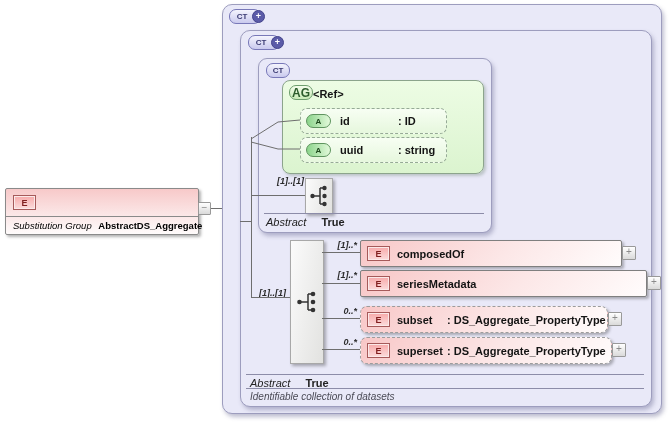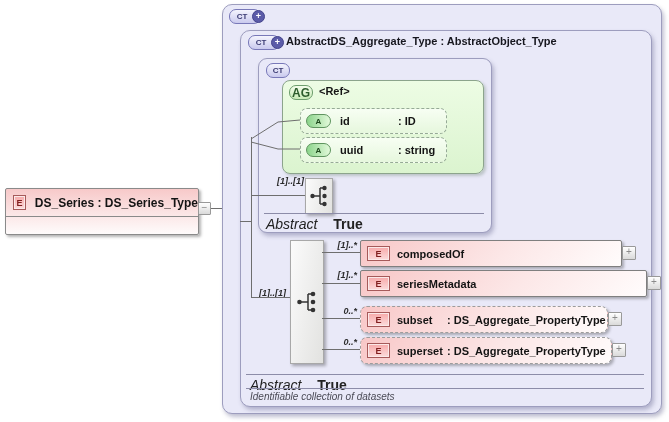--- a/index.html
+++ b/index.html
@@ -2,21 +2,21 @@
 <html><head>
 <meta charset="utf-8">
 <style>
   html,body{margin:0;padding:0;background:#fff;}
   body{font-family:"Liberation Sans",sans-serif;}
   #stage{position:relative;width:669px;height:422px;background:#fff;overflow:hidden;}
 
   
   .lav-box{position:absolute;background:#E9E9F8;border:1px solid #9D9DBE;border-radius:10px;
            box-shadow:2px 3px 4px rgba(110,110,150,.45);}
-  .box-header{position:absolute;display:flex;align-items:flex-start;gap:6px;white-space:nowrap;}
+  .box-header{position:absolute;display:flex;align-items:flex-end;white-space:nowrap;}
   .box-title{font-weight:bold;font-size:11px;color:#16161e;}
 
   
   .icon-ct{display:flex;align-items:center;justify-content:center;width:22px;height:13px;
            border:1px solid #7878B8;border-radius:7px;background:linear-gradient(180deg,#F4F4FD,#CACAEE);
            font-size:8px;font-weight:bold;color:#3A3A72;}
   .ct-plus-wrap{position:relative;display:flex;align-items:center;}
   .ct-plus-wrap .icon-ct{width:24px;padding-right:6px;}
   .ct-circle{position:absolute;right:-4px;top:1px;width:11px;height:11px;border-radius:50%;
              background:#5B5BA8;border:1px solid #44448C;color:#fff;font-size:9px;font-weight:bold;
@@ -40,21 +40,21 @@
   .el-name{font-weight:bold;font-size:11px;color:#141414;white-space:pre;}
   .el-type{font-weight:bold;font-size:11px;color:#141414;white-space:pre;margin-left:4px;}
   .name-fixed{display:inline-block;min-width:50px;margin-left:0;}
 
   
   .occ{position:absolute;font-size:9px;font-style:italic;font-weight:bold;color:#2a2a2a;
        width:32px;text-align:right;white-space:nowrap;}
 
   
   .footer-line{position:absolute;height:1px;background:#8C8CA8;}
-  .footer-text{position:absolute;font-size:14px;color:#222;white-space:nowrap;}
+  .footer-text{position:absolute;font-size:11px;color:#222;white-space:nowrap;}
   .lbl-italic{font-style:italic;}
   .lbl-bold{font-weight:bold;margin-left:12px;}
   .annotation{position:absolute;font-size:10px;font-style:italic;color:#4a4a55;white-space:nowrap;}
 
   
   .seq-box{position:absolute;display:flex;align-items:center;justify-content:center;
            background:linear-gradient(100deg,#FBFBFB,#E2E2E0);border:1px solid #A8A8A8;
            box-shadow:2px 2px 3px rgba(0,0,0,.3);}
 
   
@@ -87,21 +87,20 @@
       </span>
     </div>
   </div>
 
   <div class="lav-box" style="left:240px;top:30px;width:410px;height:375px;">
     <div class="box-header" style="left:7px;top:4px;">
       <span class="ct-plus-wrap">
         <span class="icon-ct">CT</span>
         <span class="ct-circle">+</span>
       </span>
-      <span class="box-title">AbstractDS_Aggregate_Type : AbstractObject_Type</span>
     </div>
   </div>
 
   <div class="lav-box" style="left:258px;top:58px;width:232px;height:173px;border-radius:9px;">
     <div class="box-header" style="left:7px;top:4px;">
       <span class="icon-ct">CT</span>
     </div>
   </div>
 
   <div class="ag-box" style="left:282px;top:80px;width:200px;height:92px;">
@@ -193,23 +192,26 @@
     <span class="lbl-bold">True</span>
   </div>
   <div class="footer-line" style="left:246px;top:388px;width:398px;"></div>
   <div class="annotation" style="left:250px;top:391px;">Identifiable collection of datasets</div>
 
   <div style="position:absolute;left:5px;top:188px;width:192px;height:45px;border:1px solid #8A8A8A;border-radius:2px;
               background:linear-gradient(180deg,#F7C9C9 0%,#FBE3E3 50%,#FEFBFB 100%);
               box-shadow:2px 2px 3px rgba(0,0,0,.3);">
     <div style="position:absolute;left:0;top:0;width:100%;height:27px;display:flex;align-items:center;">
       <span class="icon-e" style="margin-left:7px;margin-right:9px;">E</span>
-      <span class="el-name" style="font-size:12px;">DS_Series : DS_Series_Type</span>
     </div>
     <div style="position:absolute;left:0;top:27px;width:100%;height:1px;background:#8A8A8A;"></div>
+    <div style="position:absolute;left:7px;top:31px;font-size:9.5px;white-space:nowrap;">
+      <span class="lbl-italic">Substitution Group</span>
+      <span style="font-weight:bold;margin-left:4px;">AbstractDS_Aggregate</span>
+    </div>
   </div>
 
   <div class="pm-btn" style="left:198px;top:202px;width:11px;height:11px;line-height:9px;">−</div>
 
   <svg class="wires" width="669" height="422" viewBox="0 0 669 422">
     <g stroke="#6E6E6E" stroke-width="1" fill="none" shape-rendering="crispEdges">
 
       <line x1="209" y1="208" x2="222" y2="208"></line>
 
       <line x1="240" y1="221" x2="251" y2="221"></line>

